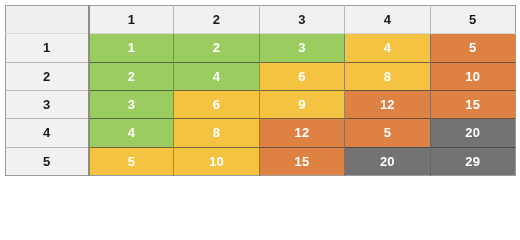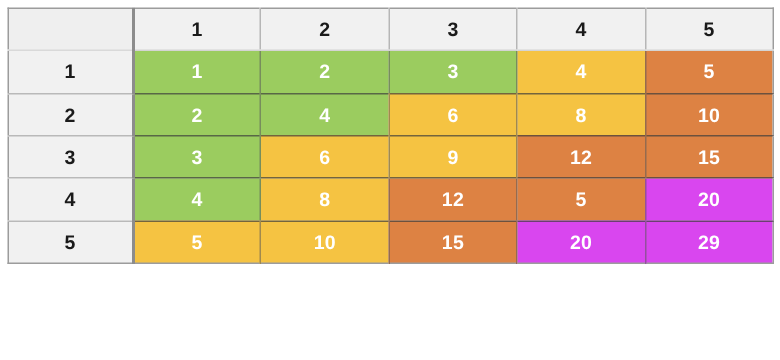--- a/index.html
+++ b/index.html
@@ -86,21 +86,21 @@
     border-top: 1px solid rgba(60,60,60,0.70);
     text-shadow: 0 0 0 rgba(0,0,0,0);
   }
   td.cell.first-data {
     border-left: 2px solid #8c8c8c;
   }
 
   .lvl-green  { background: #9bcc5f; }
   .lvl-yellow { background: #f5c342; }
   .lvl-orange { background: #dd8243; }
-  .lvl-red    { background: #d946ef; }
+  .lvl-red    { background: #737373; }
 </style>
 </head>
 <body>
 
 <div id="matrix-root">
   <table class="risk-matrix">
     <colgroup>
       <col class="corner-col">
       <col class="data-col">
       <col class="data-col">

